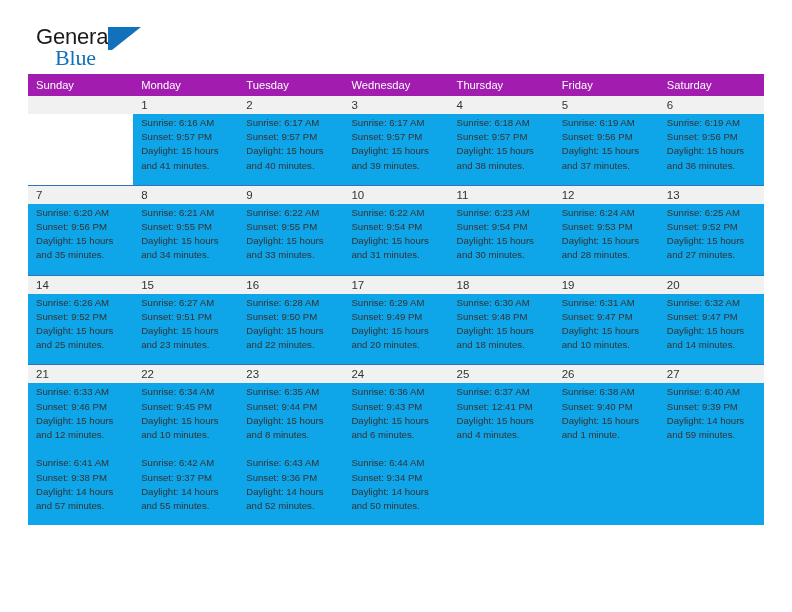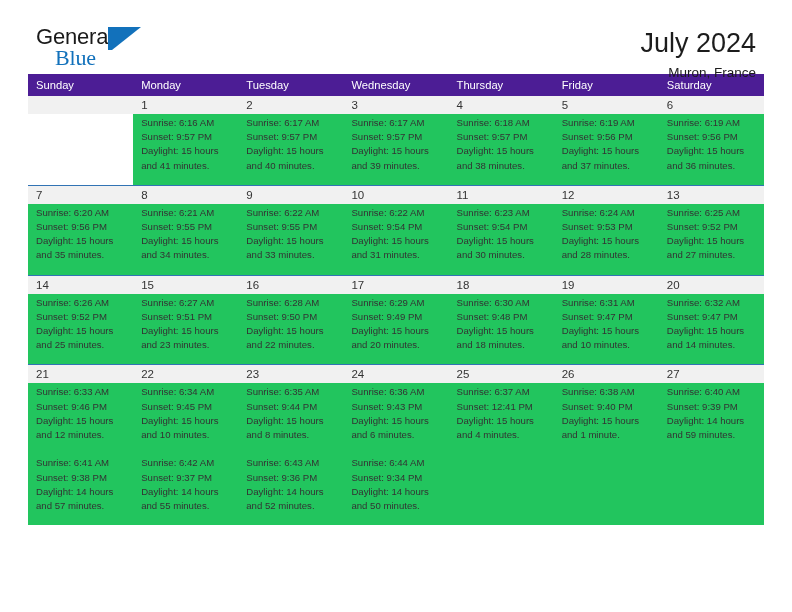--- a/index.html
+++ b/index.html
@@ -102,21 +102,21 @@
     box-sizing: border-box;
   }
   table.calendar {
     border-collapse: collapse;
     table-layout: fixed;
     width: 736px;
   }
   table.calendar col { width: 105.14px; }
 
   thead th {
-    background: #4c1d95;
+    background: #a21caf;
     color: #ffffff;
     font-size: 11.2px;
     font-weight: normal;
     text-align: left;
     padding: 5px 0 5px 8px;
     height: 21px;
     box-sizing: border-box;
     vertical-align: middle;
   }
 
@@ -127,21 +127,21 @@
     color: #333333;
     padding: 3px 0 3px 8px;
     height: 17px;
     vertical-align: top;
     box-sizing: border-box;
   }
   tr.daynum-row.first-week td {
     border-top: none;
   }
   tr.info-row td {
-    background: #22c55e;
+    background: #0ea5e9;
     font-size: 9.6px;
     color: #333333;
     line-height: 14.2px;
     padding: 2px 4px 12px 8px;
     height: 71px;
     vertical-align: top;
     box-sizing: border-box;
   }
   tr.info-row td .line {
     white-space: nowrap;
@@ -158,24 +158,20 @@
 
     <div class="logo">
       <span class="logo-general">General</span>
       <span class="logo-blue">Blue</span>
       <span class="logo-mark">
         <span class="logo-bar"></span>
         <span class="logo-tri"></span>
       </span>
     </div>
 
-    <div class="title-block">
-      <div class="cal-title">July 2024</div>
-      <div class="cal-subtitle">Muron, France</div>
-    </div>
 
   </div>
 
   <div class="cal-wrap">
     <table class="calendar">
       <colgroup>
         <col>
           <col>
           <col>
           <col>

